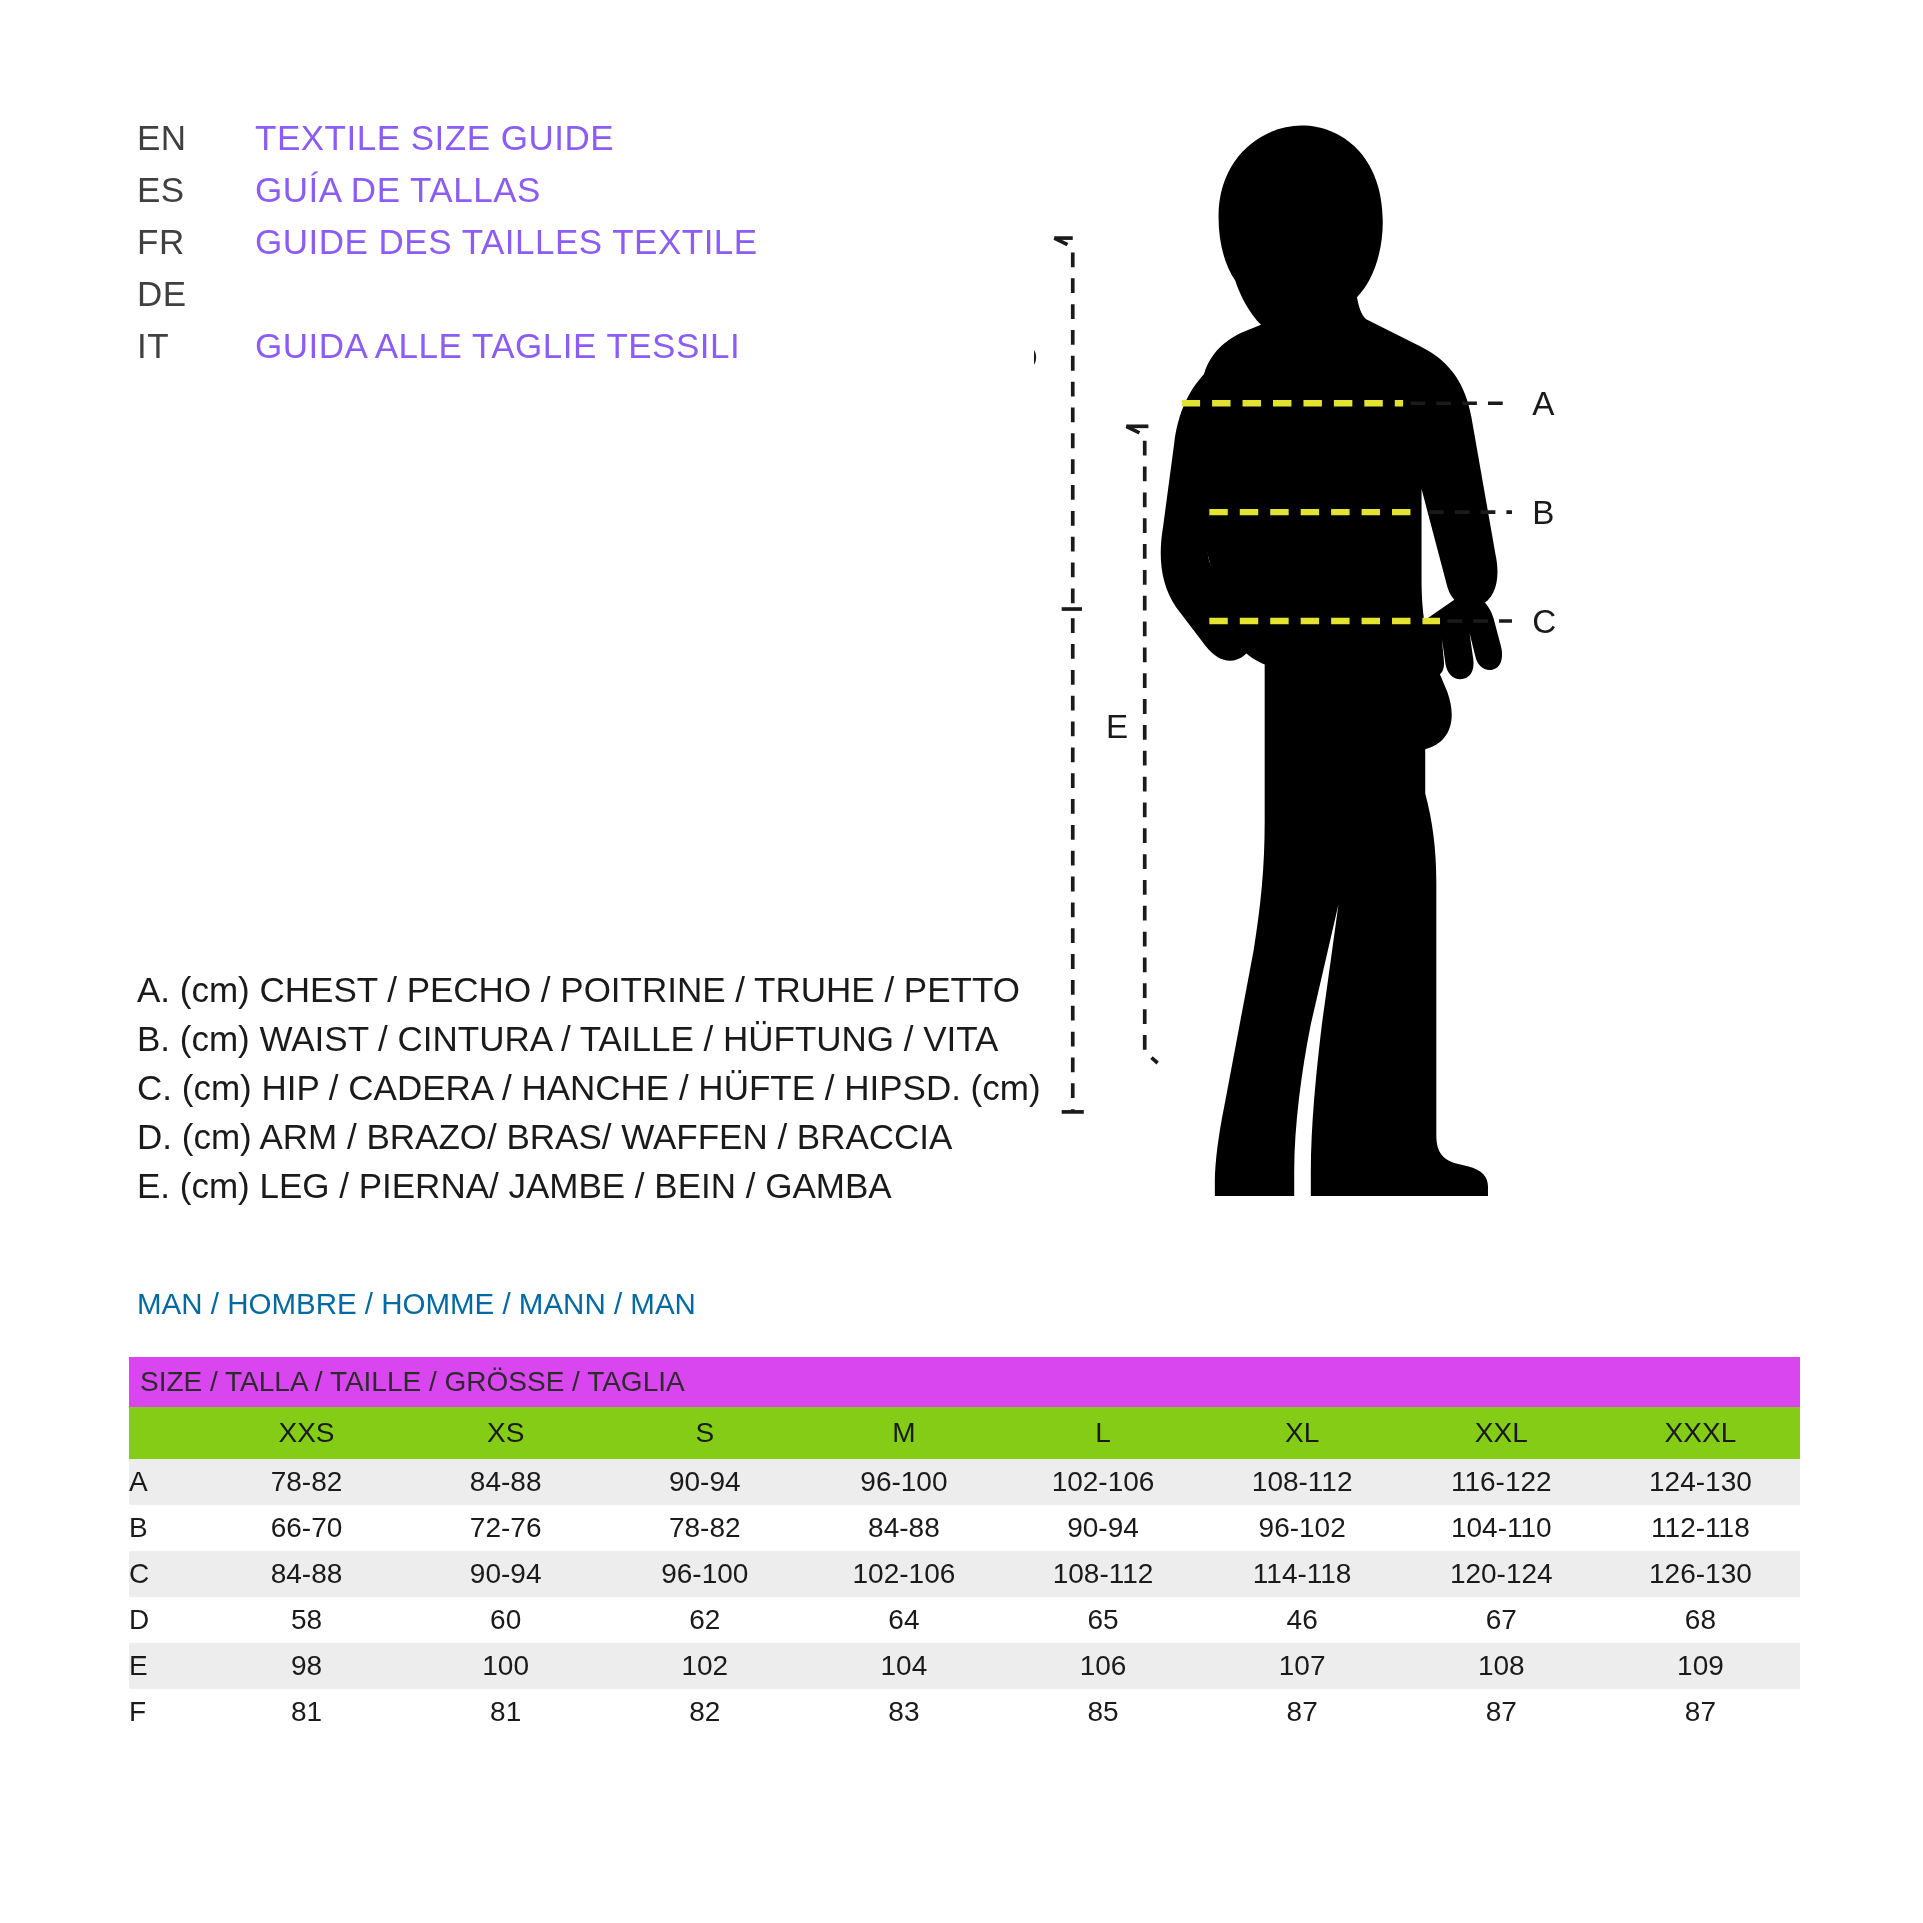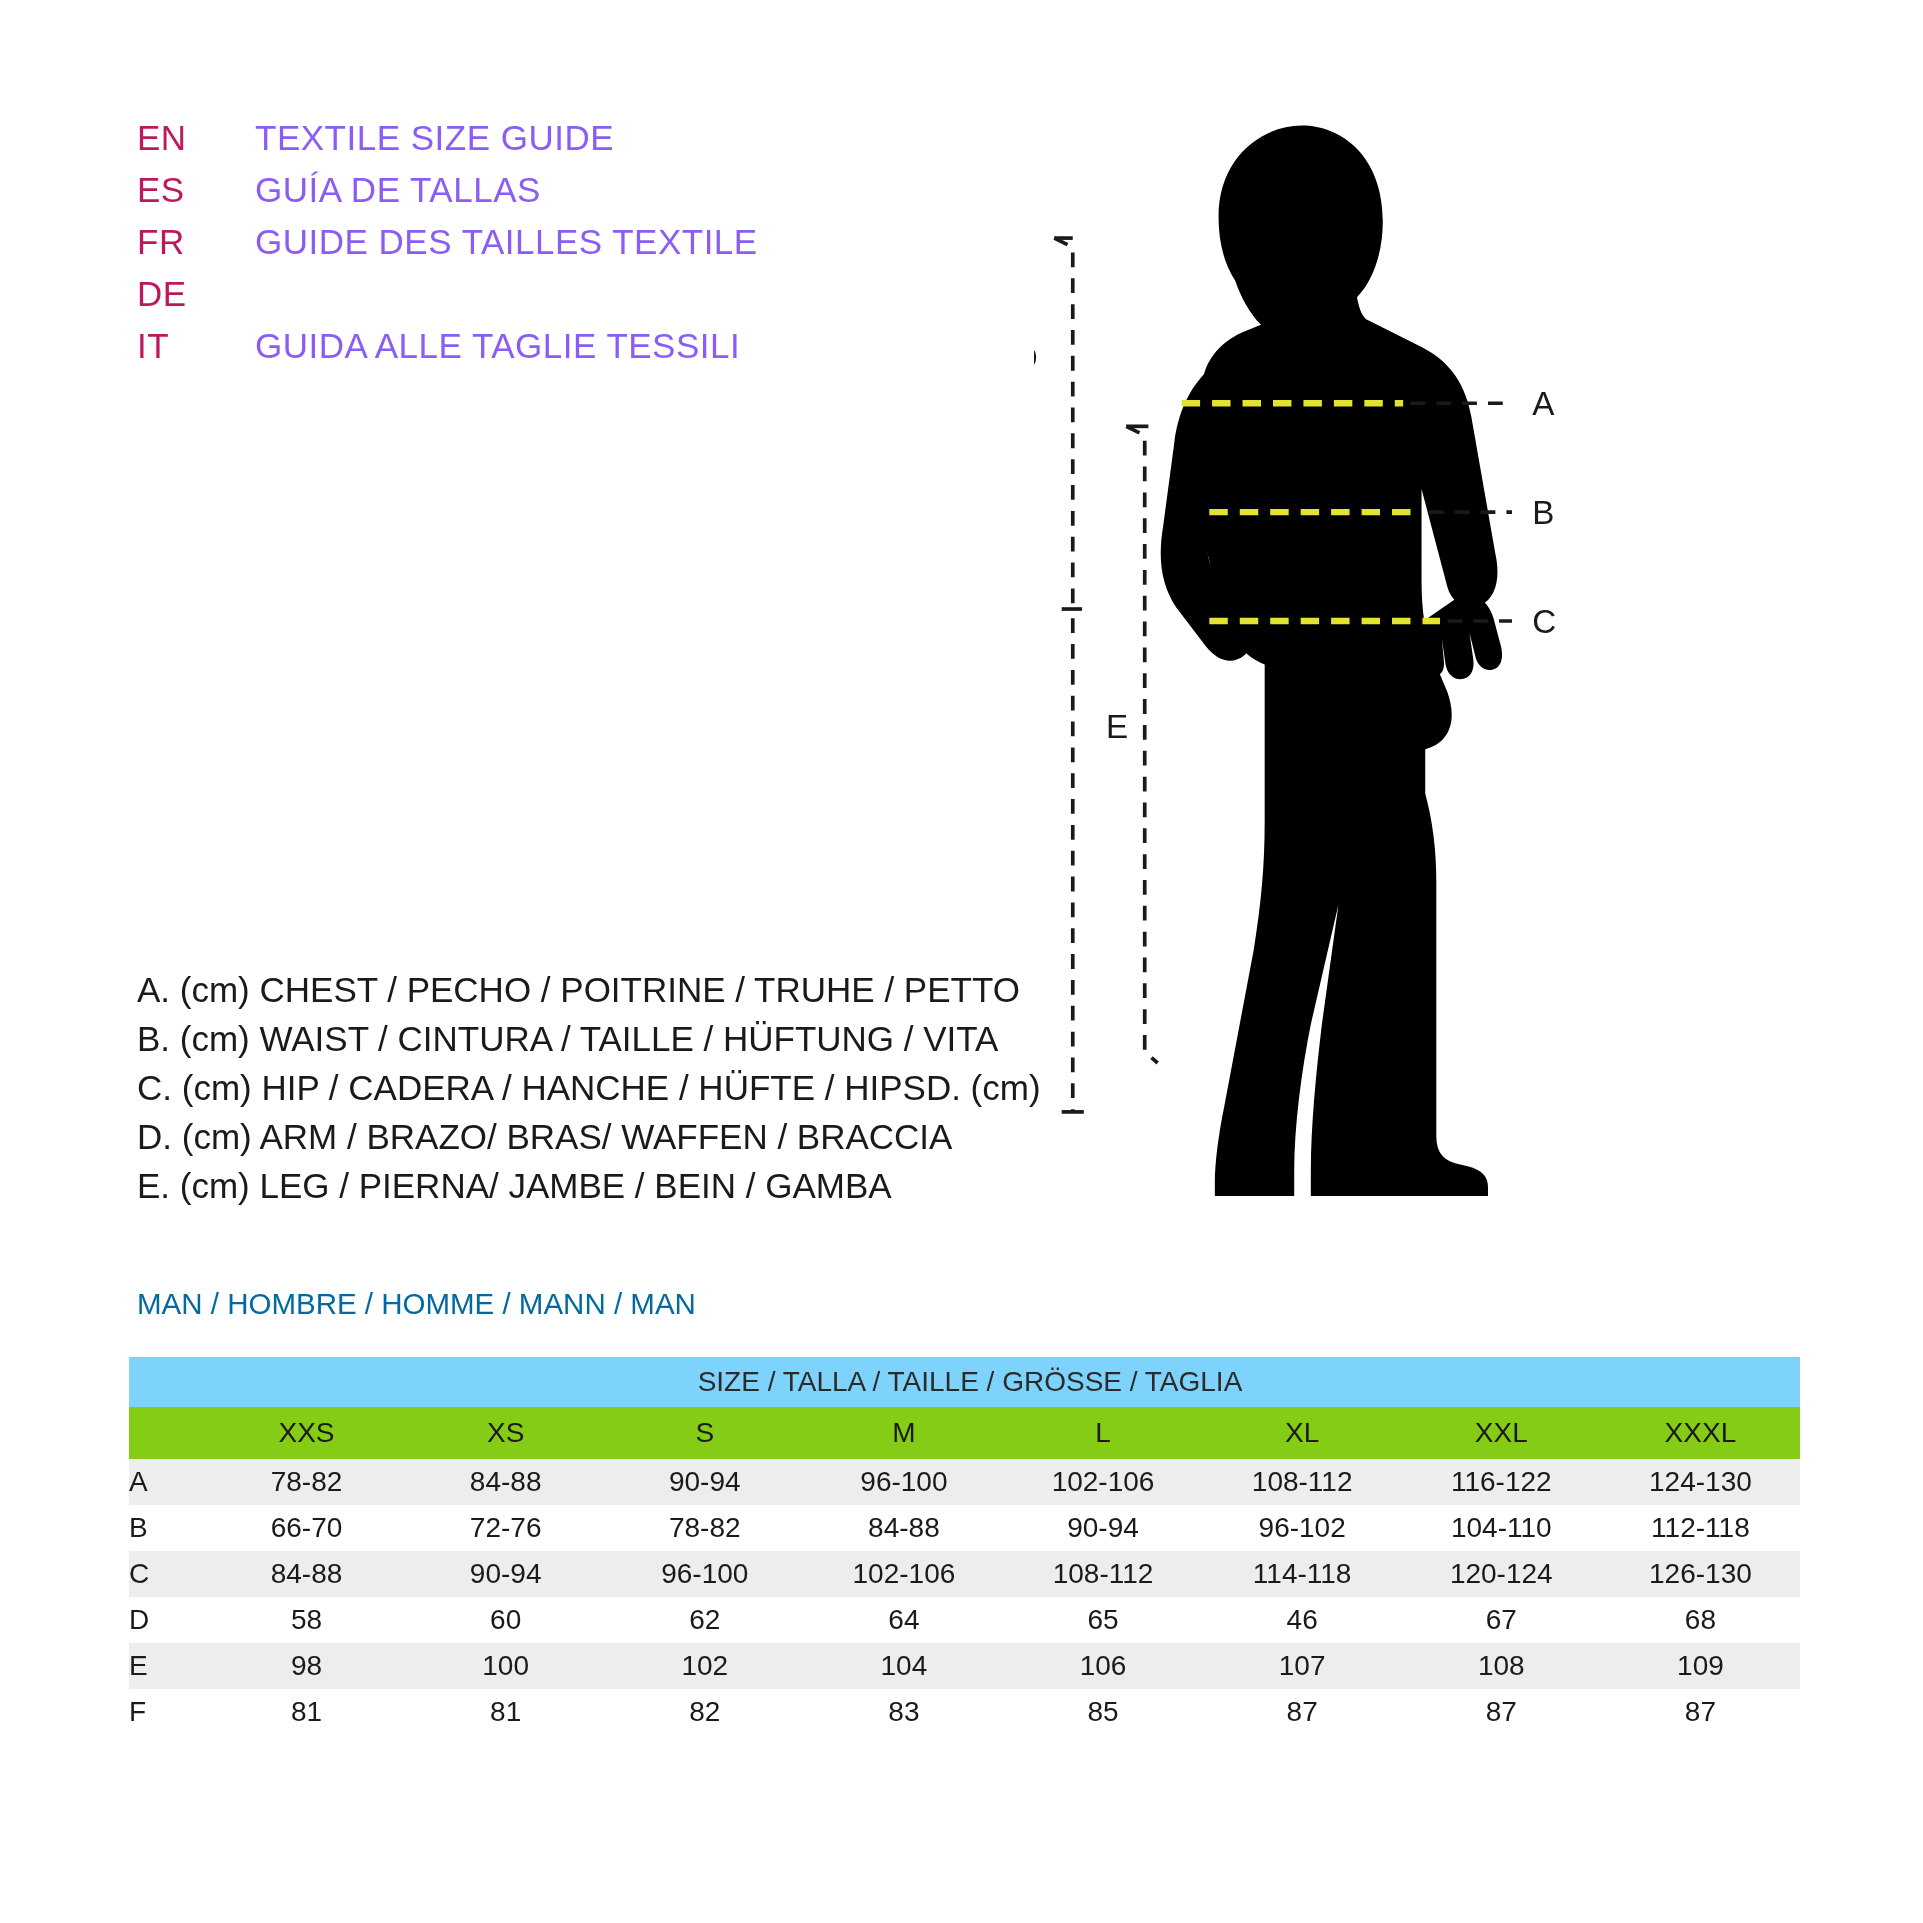--- a/index.html
+++ b/index.html
@@ -24,21 +24,21 @@
   }
   .title-row {
     display: flex;
     align-items: baseline;
     height: 52px;
   }
   .title-lang {
     width: 118px;
     font-size: 35px;
     letter-spacing: 0.5px;
-    color: #be185d;
+    color: #404040;
   }
   .title-text {
     font-size: 35px;
     letter-spacing: 0.5px;
     color: #8b5cf6;
   }
 
   
   .legend {
     position: absolute;
@@ -81,22 +81,22 @@
     font-size: 28px;
   }
   .size-table td, .size-table th {
     padding: 0;
     height: 46px;
     font-weight: normal;
     text-align: center;
     color: #1a1a1a;
   }
   .hdr-row td {
-    background: #7dd3fc;
-    text-align: center;
+    background: #d946ef;
+    text-align: left;
     font-size: 28px;
     color: #2b2b2b;
     height: 50px;
     padding-left: 11px;
   }
   .cols-row td {
     background: #84cc16;
     height: 52px;
   }
   tr.alt td {

